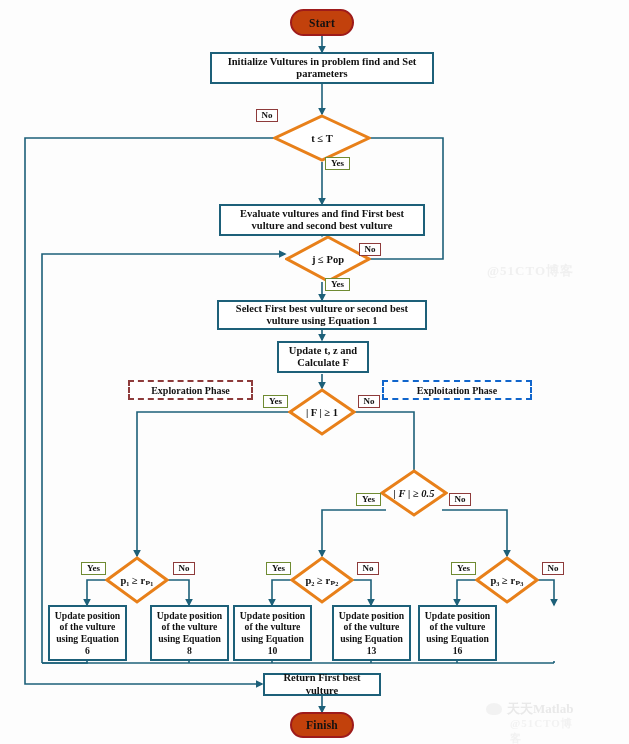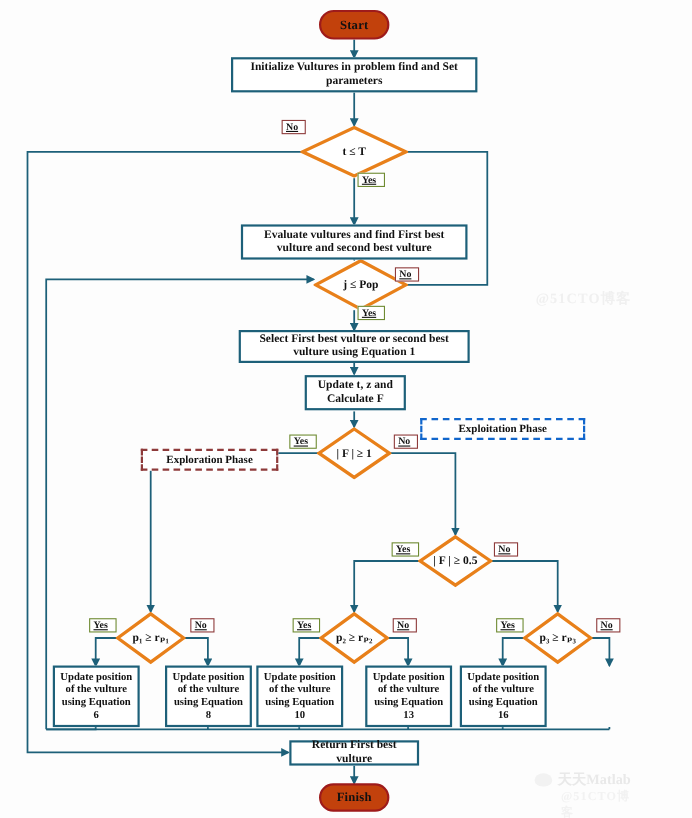--- a/index.html
+++ b/index.html
@@ -44,33 +44,32 @@
   .dec .dlabel{
     position:relative;z-index:2;
     font-weight:bold;font-size:10.5px;color:#111;white-space:nowrap;
   }
 
   
   .tag{
     position:absolute;box-sizing:border-box;
     font-weight:bold;font-size:9px;line-height:11px;
     padding:0 3px;background:#ffffff;color:#111;
-    text-align:left;
-    text-decoration:underline;
+    text-align:center;
   }
   .tag.yes{border:1.5px solid #6f8b32;}
   .tag.no{border:1.5px solid #8e3b3b;}
 
   
   .phase{
     position:absolute;box-sizing:border-box;
     display:flex;align-items:center;justify-content:center;
     font-weight:bold;font-size:10px;color:#111;background:#ffffff;
   }
-  .phase.explore{border:2px dashed #8e3b3b;margin-top:28px;}
+  .phase.explore{border:2px dashed #8e3b3b;}
   .phase.exploit{border:2px dashed #1166cc;}
 
   
   .wm{position:absolute;color:#f0f0f0;font-weight:bold;pointer-events:none;user-select:none;}
   .wm-mid{font-size:13px;left:487px;top:262px;letter-spacing:1px;}
   .wm-bot{left:486px;top:700px;display:flex;align-items:center;gap:5px;}
   .wm-bot .wm-brand{font-size:13px;color:#e9e9e9;}
   .wm-bot .wm-sub{position:absolute;left:24px;top:16px;font-size:11px;color:#f2f2f2;letter-spacing:1px;}
   .wm-bird{width:16px;height:12px;border-radius:50% 50% 45% 45%;background:#f2f2f2;}
 </style>
@@ -169,21 +168,21 @@
 
   <div class="node dec" style="left:288px;top:388px;width:68px;height:48px;">
     <svg class="dshape" viewBox="0 0 68 48">
       <polygon points="34,2 66,24 34,46 2,24" fill="#ffffff" stroke="#e8801a" stroke-width="3"></polygon>
     </svg>
     <span class="dlabel">| F | ≥ 1</span>
   </div>
   <div class="tag yes" style="left:263px;top:395px;width:25px;">Yes</div>
   <div class="tag no" style="left:358px;top:395px;width:22px;">No</div>
 
-  <div class="node dec" style="left:380px;top:486px;width:68px;height:48px;">
+  <div class="node dec" style="left:380px;top:469px;width:68px;height:48px;font-style:italic;">
     <svg class="dshape" viewBox="0 0 68 48">
       <polygon points="34,2 66,24 34,46 2,24" fill="#ffffff" stroke="#e8801a" stroke-width="3"></polygon>
     </svg>
     <span class="dlabel">| F | ≥ 0.5</span>
   </div>
   <div class="tag yes" style="left:356px;top:493px;width:25px;">Yes</div>
   <div class="tag no" style="left:449px;top:493px;width:22px;">No</div>
 
   <div class="node dec" style="left:105px;top:556px;width:64px;height:48px;">
     <svg class="dshape" viewBox="0 0 64 48">

